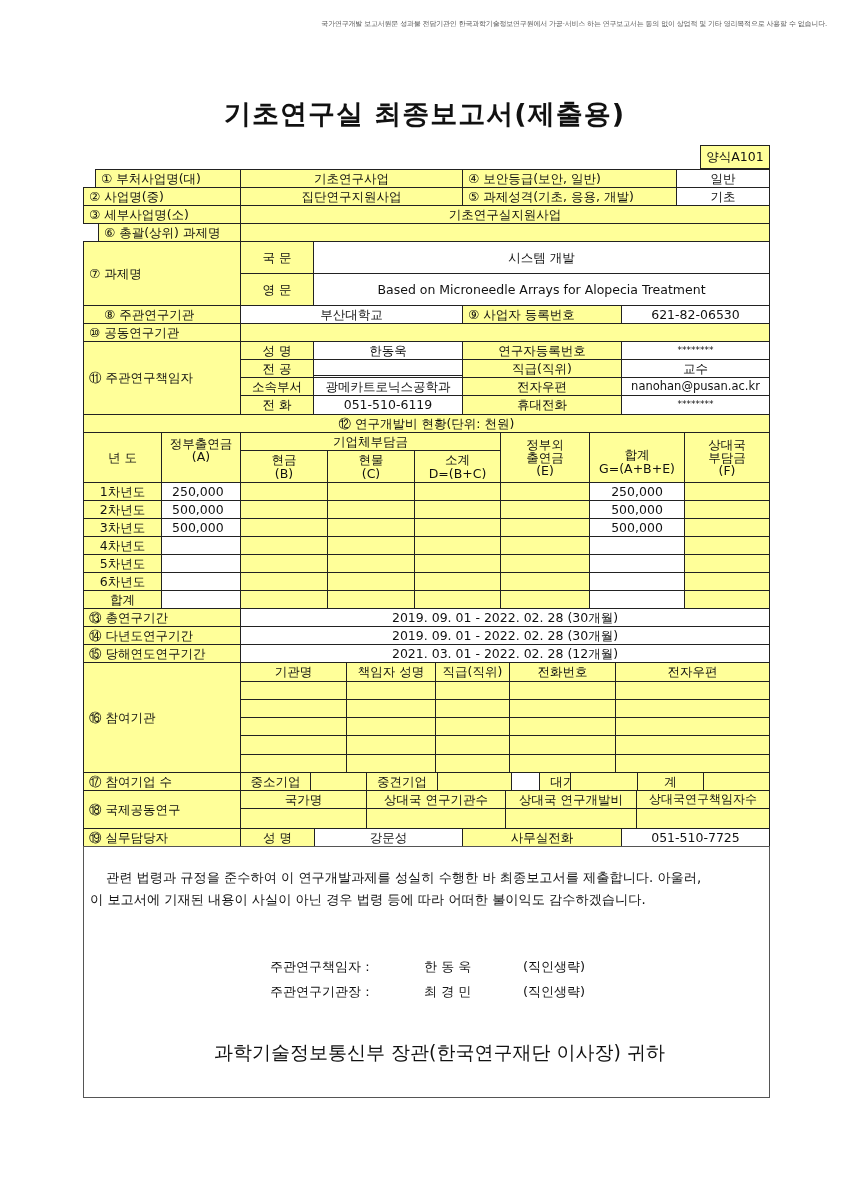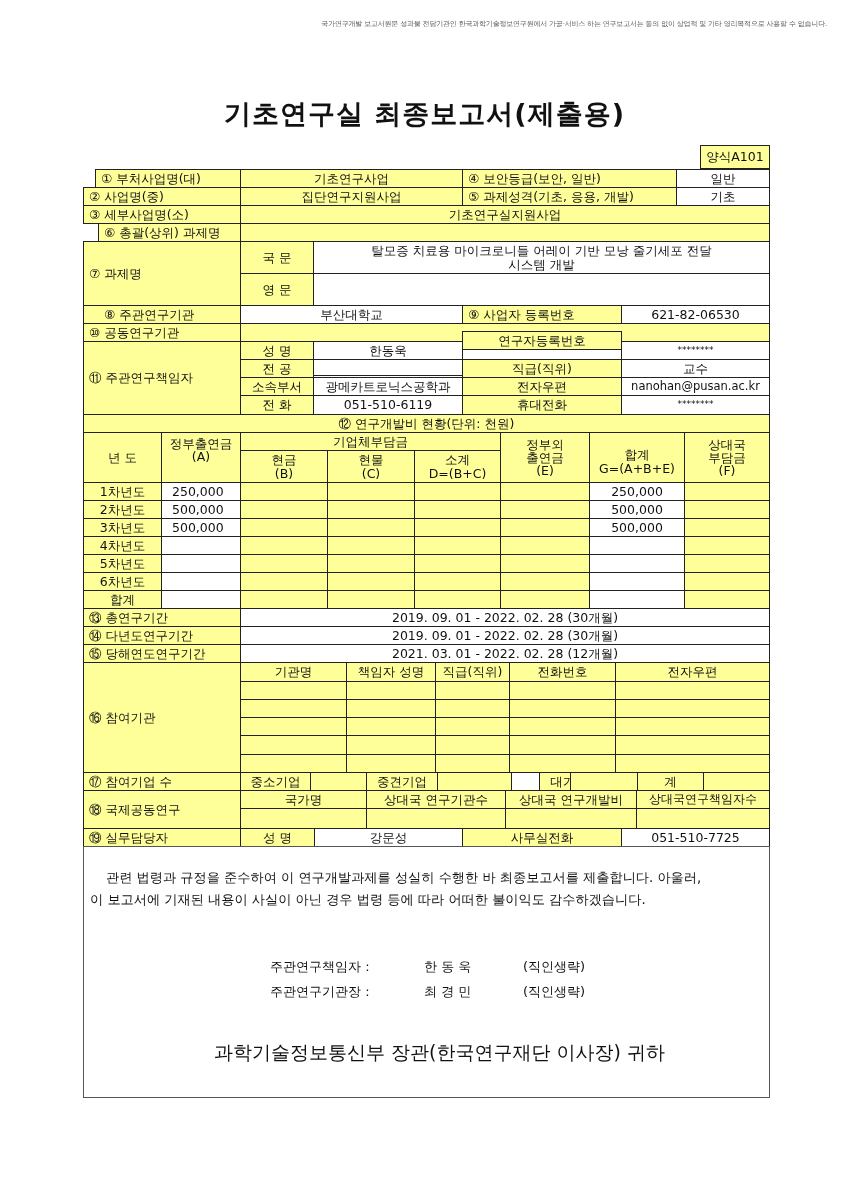--- a/index.html
+++ b/index.html
@@ -36,39 +36,39 @@
 
 <div class="c l" style="left:83px;top:205px;width:158px;height:19px;">③ 세부사업명(소)</div>
 <div class="c" style="left:240px;top:205px;width:530px;height:19px;">기초연구실지원사업</div>
 
 <div class="c l" style="left:98px;top:223px;width:158px;height:19px;">⑥ 총괄(상위) 과제명</div>
 <div class="c" style="left:240px;top:223px;width:530px;height:19px;"></div>
 
 <div class="c l" style="left:83px;top:241px;width:158px;height:65px;">⑦ 과제명</div>
 <div class="c" style="left:240px;top:241px;width:74px;height:33px;">국 문</div>
 <div class="c w wrap" style="left:313px;top:241px;width:457px;height:33px;">
-  <span>탈모증 치료용 마이크로니들 어레이 기반 모낭 줄기세포 전달</span>
   <span>시스템 개발</span>
 </div>
 <div class="c" style="left:240px;top:273px;width:74px;height:33px;">영 문</div>
 <div class="c w wrap" style="left:313px;top:273px;width:457px;height:33px;">
+  <span>Based on Microneedle Arrays for Alopecia Treatment</span>
 </div>
 
 <div class="c l" style="left:83px;top:305px;width:158px;height:19px;padding-left:20px;">⑧ 주관연구기관</div>
 <div class="c w" style="left:240px;top:305px;width:223px;height:19px;">부산대학교</div>
 <div class="c l" style="left:462px;top:305px;width:160px;height:19px;">⑨ 사업자 등록번호</div>
 <div class="c w" style="left:621px;top:305px;width:149px;height:19px;">621-82-06530</div>
 
 <div class="c l" style="left:83px;top:323px;width:158px;height:19px;">⑩ 공동연구기관</div>
 <div class="c" style="left:240px;top:323px;width:530px;height:19px;"></div>
 
 <div class="c l" style="left:83px;top:341px;width:158px;height:74px;">⑪ 주관연구책임자</div>
 <div class="c" style="left:240px;top:341px;width:74px;height:19px;">성 명</div>
 <div class="c w" style="left:313px;top:341px;width:150px;height:19px;">한동욱</div>
-<div class="c" style="left:462px;top:331px;width:160px;height:19px;">연구자등록번호</div>
+<div class="c" style="left:462px;top:341px;width:160px;height:19px;">연구자등록번호</div>
 <div class="c w sm" style="left:621px;top:341px;width:149px;height:19px;font-size:9px;">********</div>
 
 <div class="c" style="left:240px;top:359px;width:74px;height:19px;">전 공</div>
 <div class="c w" style="left:313px;top:375px;width:150px;height:30px;">생체재료학</div>
 <div class="c" style="left:462px;top:359px;width:160px;height:19px;">직급(직위)</div>
 <div class="c w" style="left:621px;top:359px;width:149px;height:19px;">교수</div>
 
 <div class="c" style="left:240px;top:377px;width:74px;height:19px;">소속부서</div>
 <div class="c w" style="left:313px;top:377px;width:150px;height:19px;">광메카트로닉스공학과</div>
 <div class="c" style="left:462px;top:377px;width:160px;height:19px;">전자우편</div>

